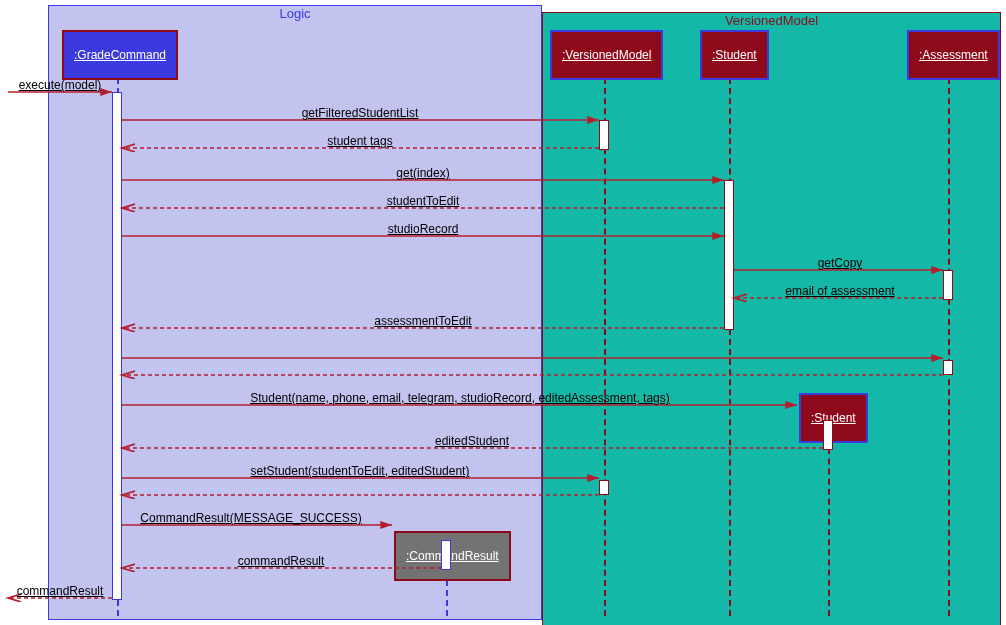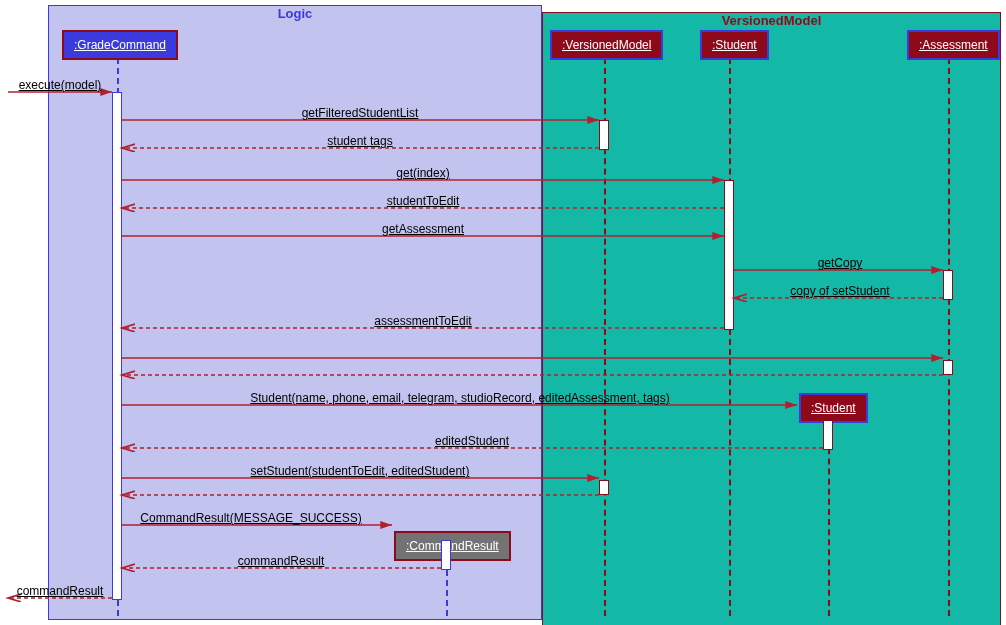--- a/index.html
+++ b/index.html
@@ -1,20 +1,20 @@
 <!DOCTYPE html>
 <html><head>
 <meta charset="utf-8">
 <style>
   * { box-sizing: border-box; }
   body { margin: 0; font-family: sans-serif; font-size: 12px; }
   .canvas { position: relative; width: 1006px; height: 625px; background: #fff; }
   .frame { position: absolute; border: 1.5px solid; }
-  .frame-label { position: absolute; top: 0; left: 50%; transform: translateX(-50%); padding: 0 8px; font-weight: bold; font-size: 13px; }
-  .participant { position: absolute; padding: 6px 10px; font-size: 12px; text-decoration: underline; color: #fff; border: 2px solid; text-align: center; }
+  .frame-label { position: absolute; top: 0; left: 50%; transform: translateX(-50%); padding: 0 8px; font-weight: normal; font-size: 13px; }
+  .participant { position: absolute; padding: 16px 10px; font-size: 12px; text-decoration: underline; color: #fff; border: 2px solid; text-align: center; }
   .lifeline { position: absolute; width: 0; border-left: 2px dashed; top: 58px; }
   .activation { position: absolute; width: 10px; background: #fff; border: 1px solid; }
   svg.arrows { position: absolute; left: 0; top: 0; width: 1006px; height: 625px; }
   .msg-label { position: absolute; font-size: 12px; text-align: left; transform: translateX(-50%); white-space: nowrap; text-decoration: underline; }
 </style>
 </head>
 <body>
 
 <div class="canvas">
 
@@ -91,23 +91,23 @@
     <line x1="441" y1="568" x2="122" y2="568" stroke="#b41f2e" stroke-width="1.3" stroke-dasharray="4 3" marker-end="url(#ah-r-open)"></line>
 
     <line x1="112" y1="598" x2="8" y2="598" stroke="#b41f2e" stroke-width="1.3" stroke-dasharray="4 3" marker-end="url(#ah-r-open)"></line>
   </svg>
 
   <div class="msg-label" style="left:60px; top:78px;">execute(model)</div>
   <div class="msg-label" style="left:360px; top:106px;">getFilteredStudentList</div>
   <div class="msg-label" style="left:360px; top:134px;">student tags</div>
   <div class="msg-label" style="left:423px; top:166px;">get(index)</div>
   <div class="msg-label" style="left:423px; top:194px;">studentToEdit</div>
-  <div class="msg-label" style="left:423px; top:222px;">getAssessment</div>
+  <div class="msg-label" style="left:423px; top:222px;">studioRecord</div>
   <div class="msg-label" style="left:840px; top:256px;">getCopy</div>
-  <div class="msg-label" style="left:840px; top:284px;">copy of setStudent</div>
+  <div class="msg-label" style="left:840px; top:284px;">email of assessment</div>
   <div class="msg-label" style="left:423px; top:314px;">assessmentToEdit</div>
   <div class="msg-label" style="left:460px; top:391px;">Student(name, phone, email, telegram, studioRecord, editedAssessment, tags)</div>
   <div class="msg-label" style="left:472px; top:434px;">editedStudent</div>
   <div class="msg-label" style="left:360px; top:464px;">setStudent(studentToEdit, editedStudent)</div>
   <div class="msg-label" style="left:251px; top:511px;">CommandResult(MESSAGE_SUCCESS)</div>
   <div class="msg-label" style="left:281px; top:554px;">commandResult</div>
   <div class="msg-label" style="left:60px; top:584px;">commandResult</div>
 
 </div>
 

